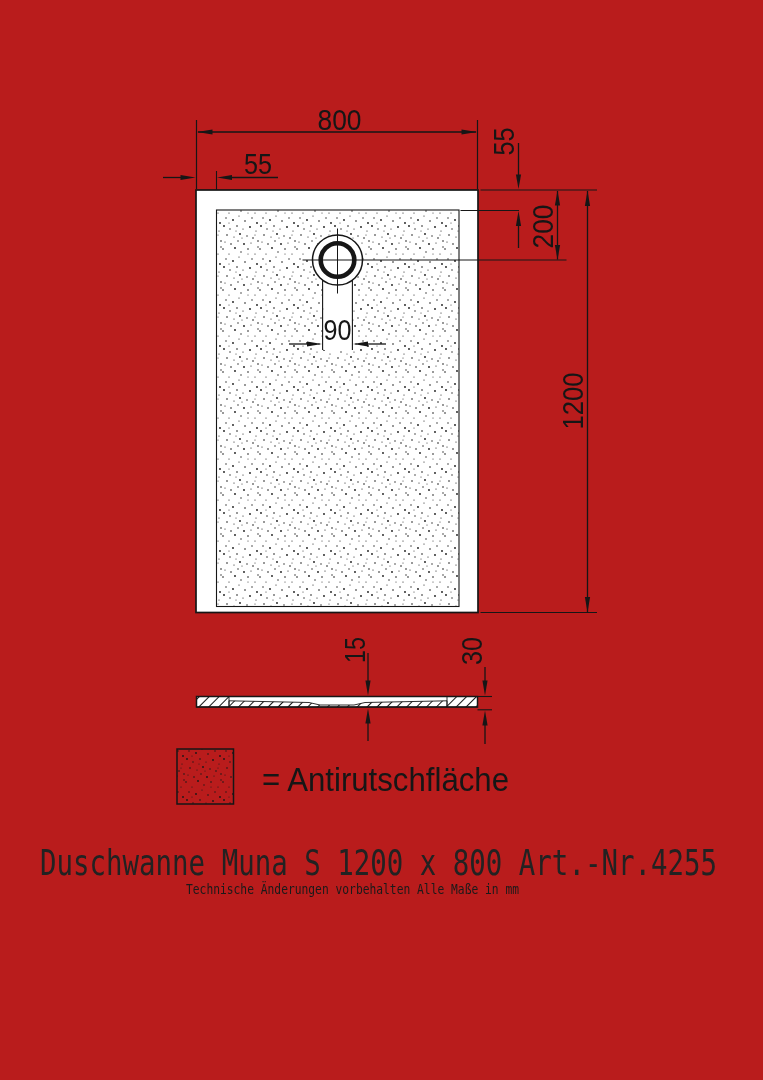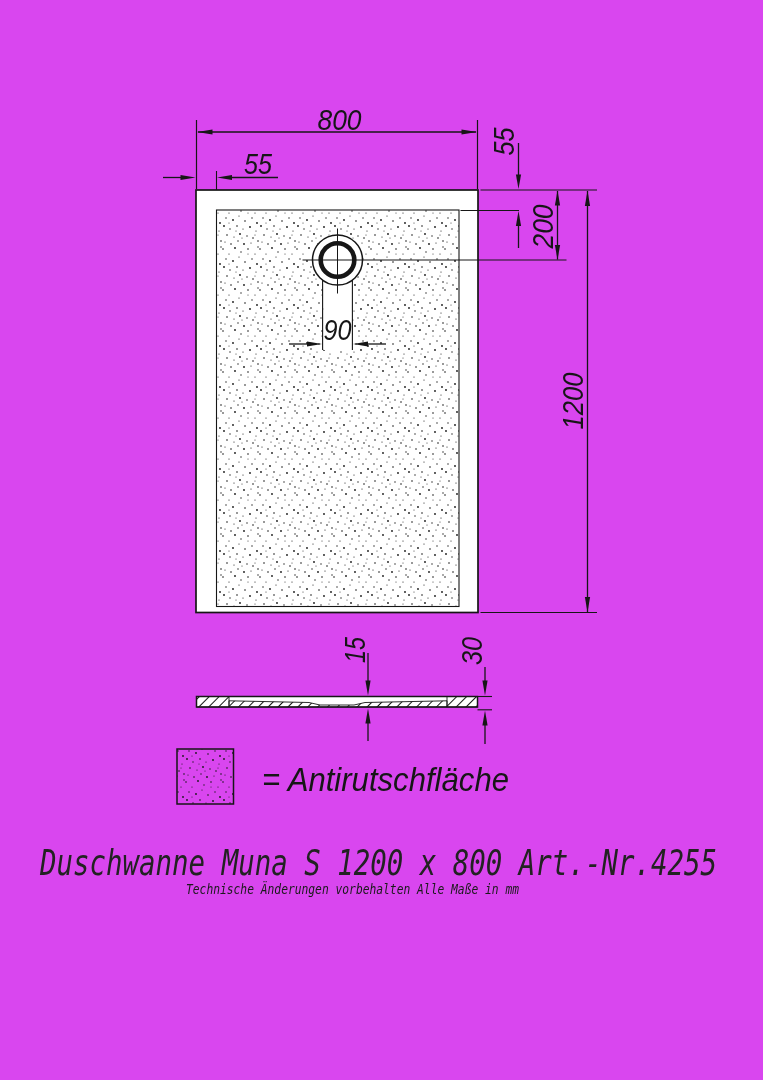--- a/index.html
+++ b/index.html
@@ -1,16 +1,16 @@
 <!DOCTYPE html>
 <html><head>
 <meta charset="utf-8">
 <style>
   html,body{margin:0;padding:0;background:#ffffff;}
-  .canvas{position:relative;width:763px;height:1080px;background:#d946ef;overflow:hidden;font-style:italic;}
+  .canvas{position:relative;width:763px;height:1080px;background:#b91c1c;overflow:hidden;}
   svg{display:block;}
   text{fill:#161616;}
   .dim-text{font-family:"Liberation Sans",sans-serif;font-size:30px;}
   .legend-text{font-family:"Liberation Sans",sans-serif;font-size:33px;}
   .title-text{font-family:"DejaVu Sans Mono",monospace;font-size:35px;fill:#222222;}
   .subtitle-text{font-family:"DejaVu Sans Mono",monospace;font-size:14px;fill:#1a1a1a;}
 </style>
 </head>
 <body>
 

